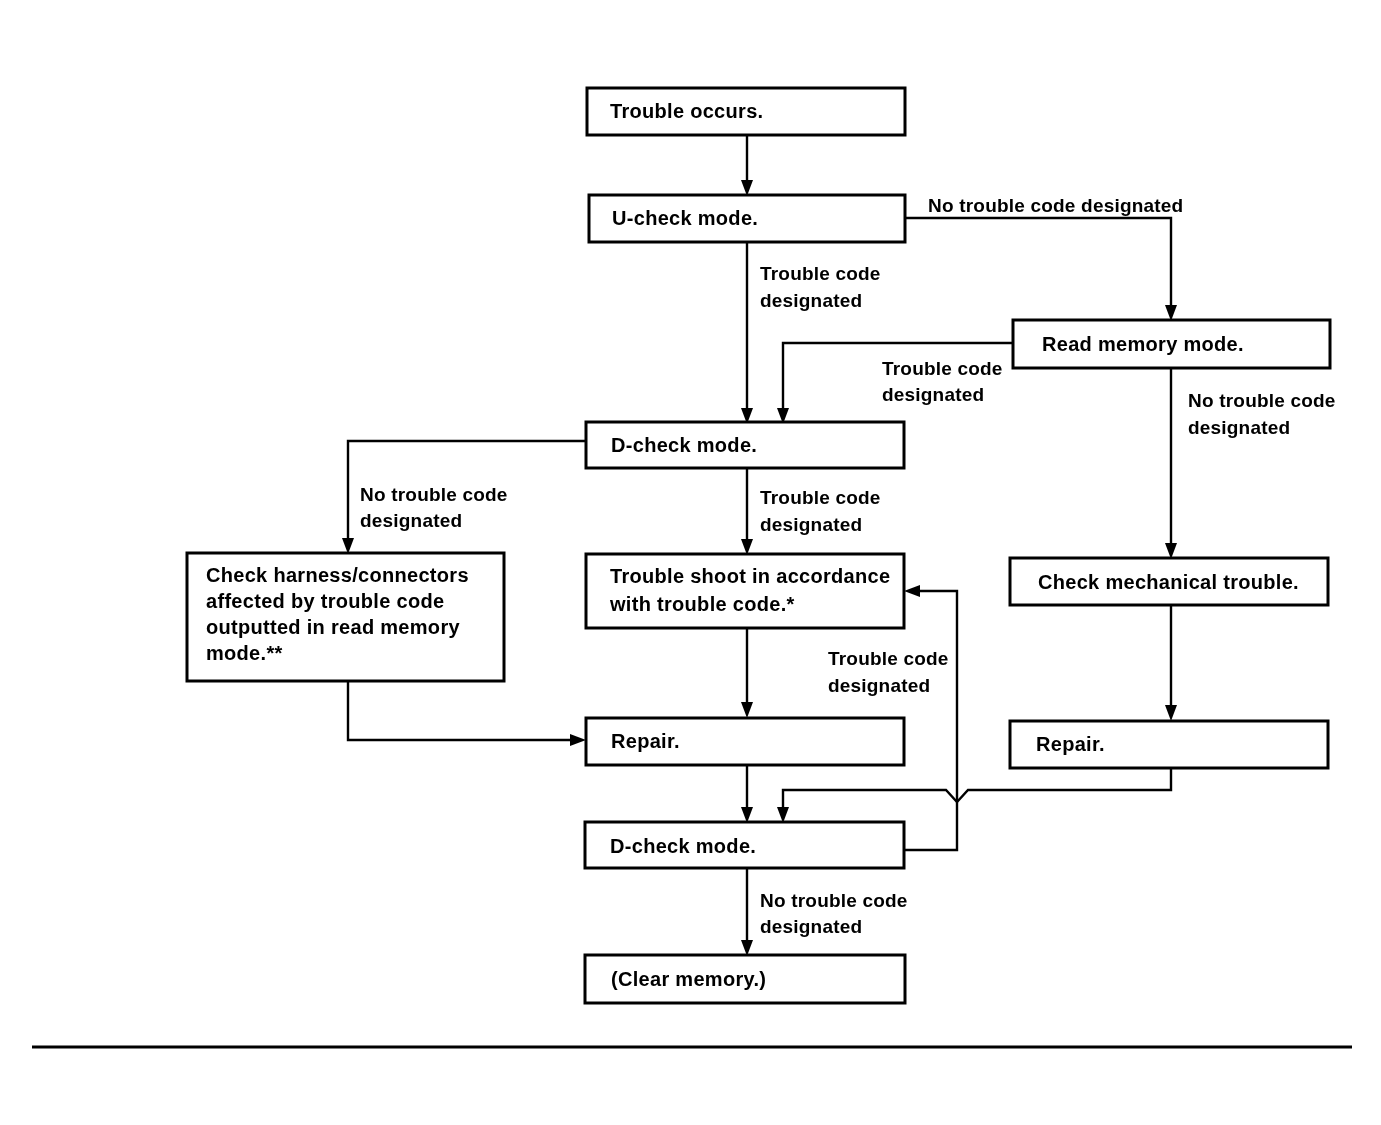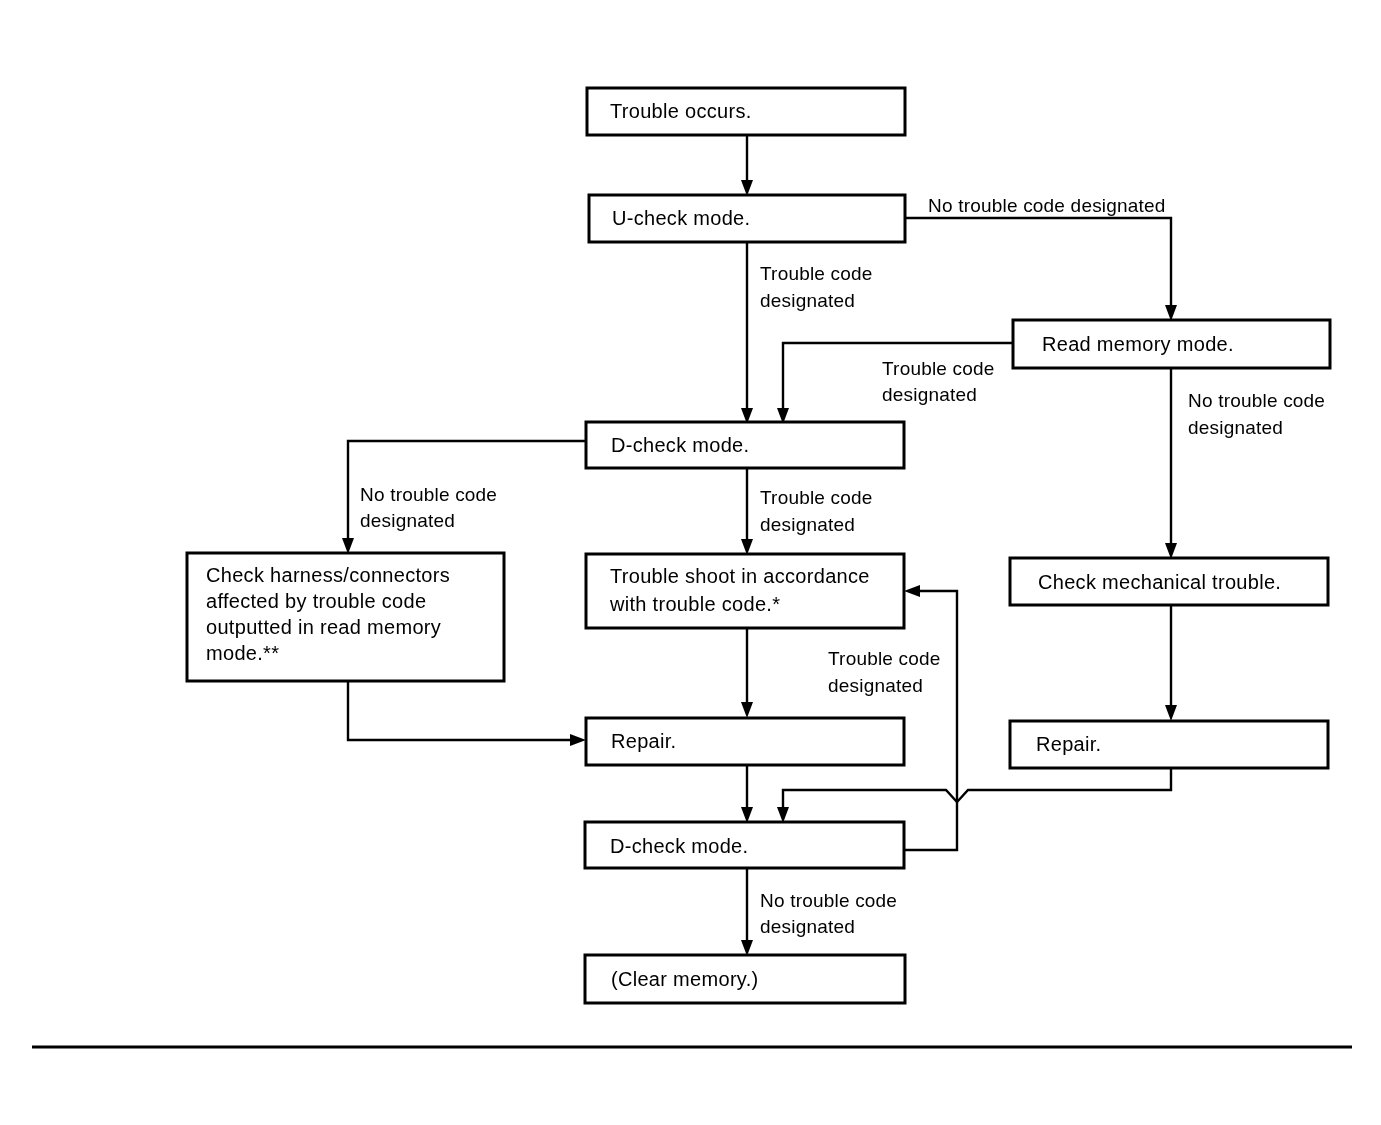--- a/index.html
+++ b/index.html
@@ -10,20 +10,21 @@
   body {
     width: 1381px;
     height: 1125px;
     font-family: "Liberation Sans", sans-serif;
     overflow: hidden;
   }
   #chart-root {
     position: relative;
     width: 1381px;
     height: 974px;
+    font-weight: bold;
   }
   svg#flow {
     position: absolute;
     top: 0;
     left: 0;
     width: 1381px;
     height: 1125px;
   }
   .box-rect {
     fill: #ffffff;

